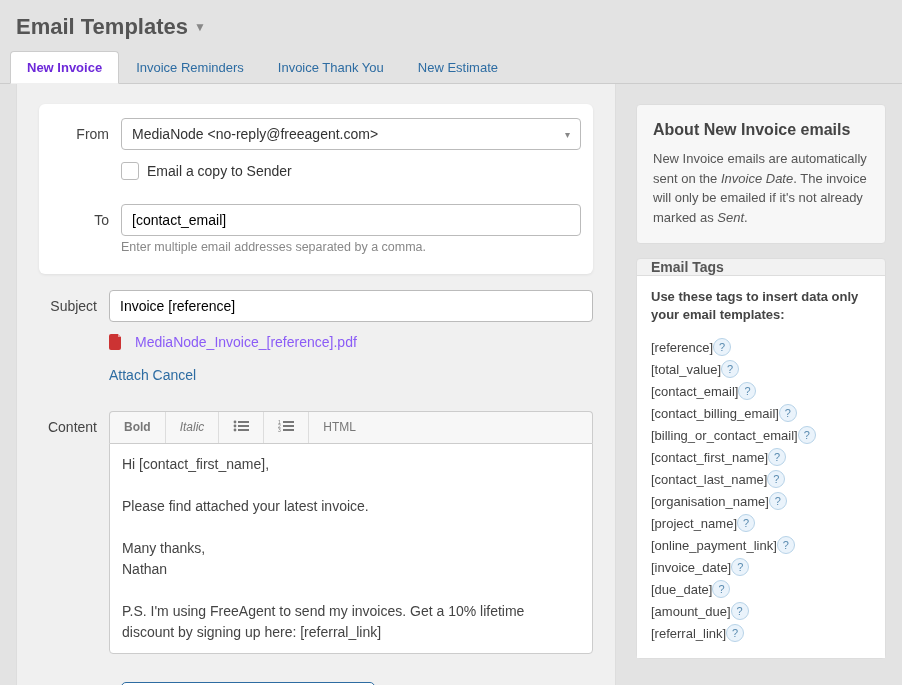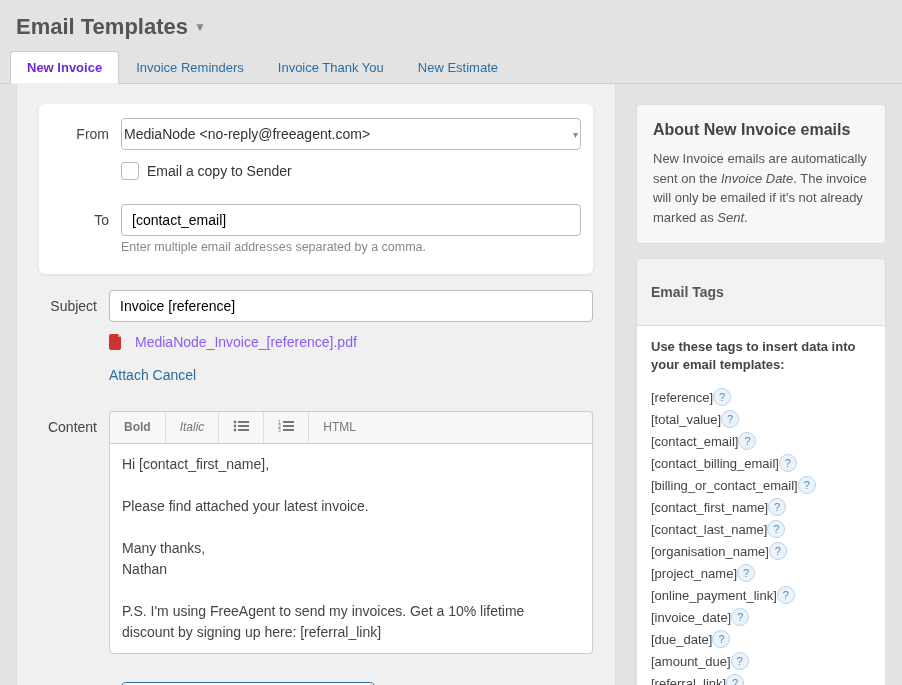--- a/index.html
+++ b/index.html
@@ -8,42 +8,42 @@
 .page-title .caret { font-size: 12px; color: #888; }
 .tabs { display: flex; border-bottom: 1px solid #ccc; padding: 0 10px; }
 .tab { padding: 8px 16px; font-size: 13px; color: #2d6ca2; cursor: pointer; border: 1px solid transparent; border-bottom: none; position: relative; top: 1px; }
 .tab.active { background: #fff; border: 1px solid #ccc; border-bottom: 1px solid #f0f0f0; border-radius: 4px 4px 0 0; color: #6d28d9; font-weight: bold; }
 .main-area { display: flex; gap: 20px; padding: 0 16px 20px 16px; }
 .form-panel { flex: 1; background: #f0f0f0; border: 1px solid #ddd; border-top: none; border-radius: 0 0 4px 4px; padding: 20px 22px; }
 .form-row { display: flex; align-items: flex-start; margin-bottom: 10px; }
 .form-row .label { width: 70px; text-align: right; padding-right: 12px; padding-top: 8px; font-size: 14px; color: #444; }
 .form-row .ctrl { flex: 1; }
 .highlight-block { background: #fff; border-radius: 6px; box-shadow: 0 1px 3px rgba(0,0,0,.07); padding: 14px 12px 10px 12px; margin-bottom: 16px; }
-.select-box { display: flex; align-items: center; justify-content: space-between; border: 1px solid #bbb; border-radius: 4px; background: #fff; padding: 7px 2px; font-size: 14px; }
+.select-box { display: flex; align-items: center; justify-content: space-between; border: 1px solid #bbb; border-radius: 4px; background: #fff; padding: 7px 10px; font-size: 14px; }
 .select-box .caret2 { color: #888; font-size: 10px; }
 input.text-input { width: 100%; border: 1px solid #bbb; border-radius: 4px; padding: 7px 10px; font-size: 14px; }
 .check-row { display: flex; align-items: center; gap: 8px; margin-top: 12px; margin-bottom: 14px; }
 .checkbox { width: 18px; height: 18px; border: 1px solid #bbb; border-radius: 3px; background: #fff; }
 .hint { color: #888; font-size: 12.5px; padding-top: 4px; }
 .attach-row { display: flex; align-items: flex-start; gap: 12px; font-size: 14px; color: #8b5cf6; padding: 2px 0 6px 0; }
 .pdf-icon { color: #c33; font-size: 14px; }
 .link { color: #2d6ca2; cursor: pointer; }
 .editor-toolbar { display: flex; border: 1px solid #ccc; border-bottom: none; border-radius: 4px 4px 0 0; background: #f7f7f7; }
 .editor-toolbar .tbtn { padding: 8px 14px; font-size: 12px; color: #777; border-right: 1px solid #ddd; cursor: pointer; }
 .editor-toolbar .tbtn:last-child { border-right: none; }
 .editor-body { border: 1px solid #ccc; border-radius: 0 0 4px 4px; background: #fff; padding: 10px 12px; font-size: 14px; color: #444; line-height: 1.5; white-space: pre-wrap; min-height: 150px; }
 .action-row { display: flex; align-items: center; gap: 22px; margin-top: 28px; padding-left: 82px; }
 .btn-primary { background: #fff; border: 1px solid #2d6ca2; color: #2d6ca2; font-weight: bold; font-size: 16px; padding: 12px 22px; border-radius: 5px; cursor: pointer; }
 .btn-cancel { color: #2d6ca2; font-weight: bold; font-size: 16px; cursor: pointer; }
 .side-col { width: 250px; padding-top: 20px; display: flex; flex-direction: column; gap: 14px; }
 .side-panel { background: #f7f7f7; border: 1px solid #ddd; border-radius: 4px; padding: 16px 16px; }
 .side-panel h3 { font-size: 16px; font-weight: bold; color: #444; margin-bottom: 10px; }
 .side-panel p { font-size: 13px; color: #555; line-height: 1.5; }
 .tags-panel { background: #f2f2f2; border: 1px solid #ddd; border-radius: 4px; }
-.tags-header { font-size: 14px; font-weight: bold; color: #555; padding: 25px 14px; border-bottom: 1px solid #ddd; }
+.tags-header { font-size: 14px; font-weight: bold; color: #555; padding: 0 14px; border-bottom: 1px solid #ddd; }
 .tags-body { background: #fff; padding: 12px 14px 14px 14px; }
 .tags-intro { font-size: 13px; font-weight: bold; color: #444; margin-bottom: 12px; line-height: 1.4; }
 .tag-item { display: flex; align-items: center; font-size: 13px; color: #444; padding: 2px 0; }
 .help-badge { width: 18px; height: 18px; border-radius: 50%; border: 1px solid #b7d3e8; background: #eaf3fb; color: #5a8bb0; font-size: 11px; display: inline-flex; align-items: center; justify-content: center; cursor: pointer; }
 em.it { font-style: italic; }
 </style>
 </head>
 <body>
 
 <div class="page-title">
@@ -156,21 +156,21 @@
     <div class="side-panel">
       <h3>About New Invoice emails</h3>
       <p>
         <span>New Invoice emails are automatically sent on the </span><em class="it">Invoice Date</em><span>. The invoice will only be emailed if it's not already marked as </span><em class="it">Sent</em><span>.</span>
       </p>
     </div>
 
     <div class="tags-panel">
       <div class="tags-header">Email Tags</div>
       <div class="tags-body">
-        <div class="tags-intro">Use these tags to insert data into your email templates:</div>
+        <div class="tags-intro">Use these tags to insert data only your email templates:</div>
         <div id="tags-list">
             <div class="tag-item">
               <span>[reference]</span>
               <span class="help-badge">?</span>
             </div>
             <div class="tag-item">
               <span>[total_value]</span>
               <span class="help-badge">?</span>
             </div>
             <div class="tag-item">

